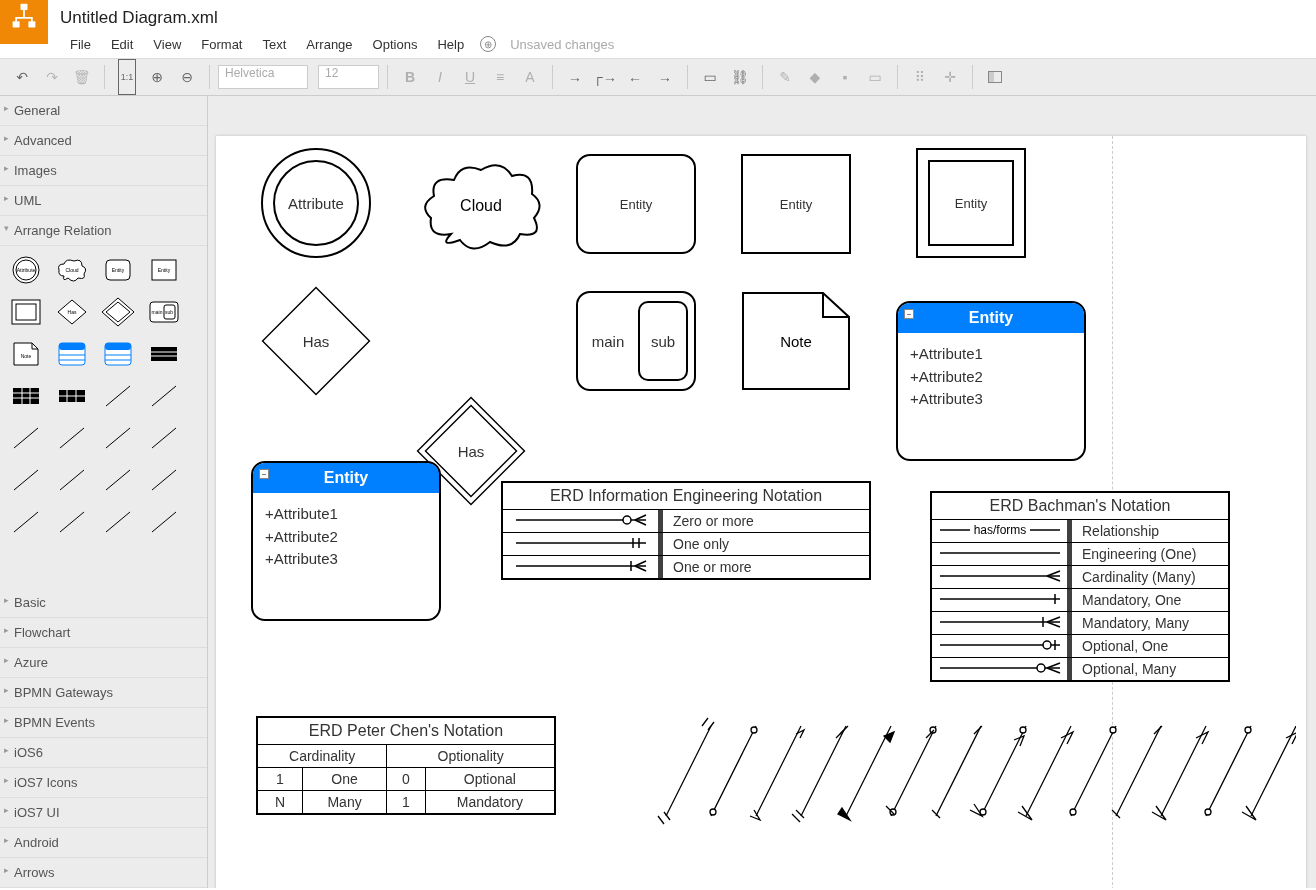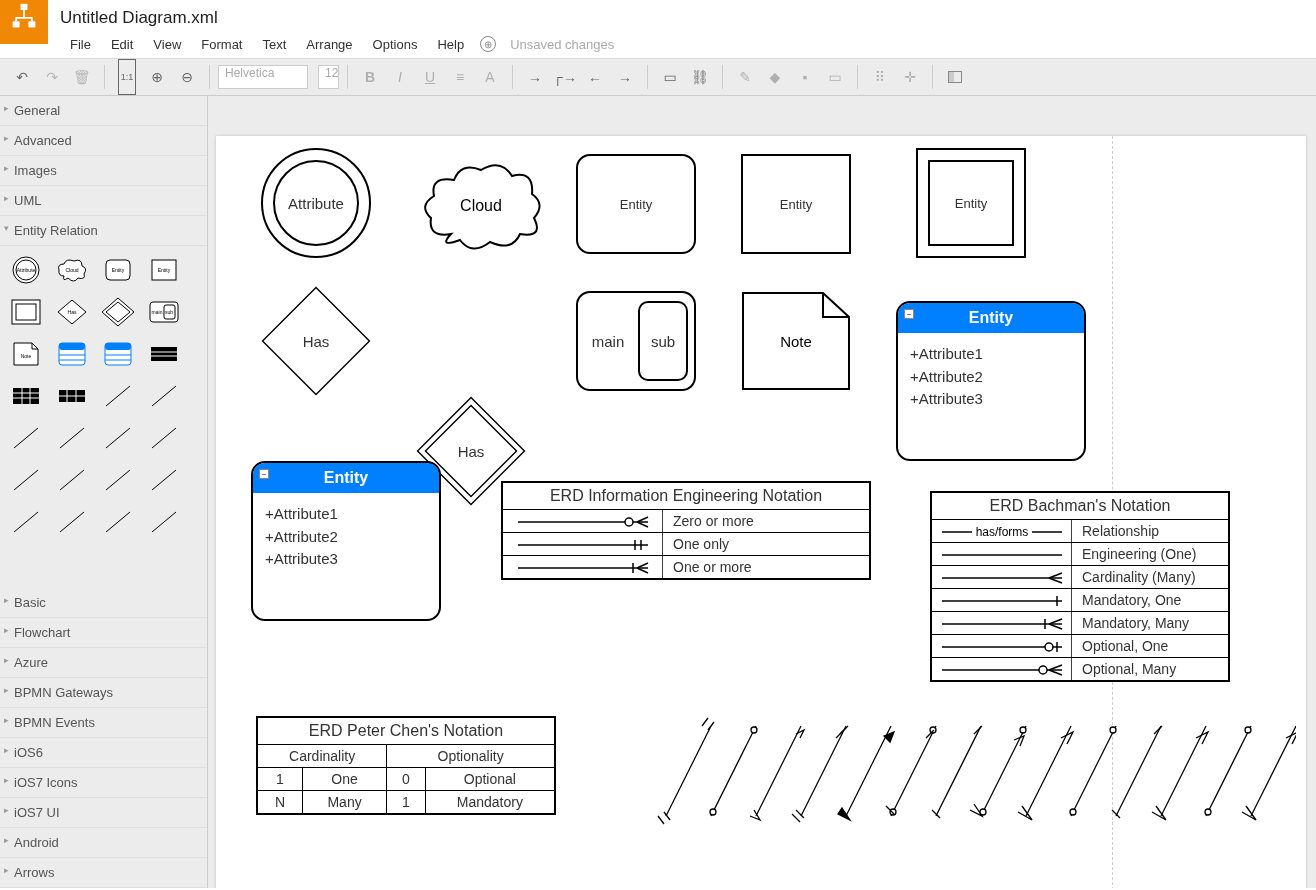--- a/index.html
+++ b/index.html
@@ -43,21 +43,21 @@
   .mainsub .m { flex:1; text-align:center; font-size:15px;}
   .mainsub .s { border:2px solid #000; border-radius:10px; width:50px; height:80px; margin-right:6px; display:flex; align-items:center; justify-content:center; font-size:15px;}
   .entity-table { border:2px solid #000; border-radius:14px; overflow:hidden; width:190px;}
   .entity-table .et-head { background:#007fff; color:#fff; font-weight:bold; text-align:center; padding:6px; font-size:16px; position:relative;}
   .entity-table .et-head .minus { position:absolute; left:6px; top:6px; width:10px; height:10px; background:#fff; border:1px solid #888; font-size:8px; line-height:8px; text-align:center; color:#555;}
   .entity-table .et-body { padding:10px 12px 40px; font-size:15px; line-height:1.5; text-align:left;}
   .erd-table { border:2px solid #000; background:#fff; font-size:14px;}
   .erd-table .erd-title { text-align:center; padding:4px 8px; border-bottom:1px solid #000; font-size:16px;}
   .erd-row { display:flex; border-bottom:1px solid #000;}
   .erd-row:last-child { border-bottom:none;}
-  .erd-row .col1 { width:160px; border-right:1px solid #404040; display:flex; align-items:flex-end; justify-content:center; padding:3px;}
+  .erd-row .col1 { width:160px; border-right:5px solid #404040; display:flex; align-items:flex-start; justify-content:center; padding:3px;}
   .erd-row .col2 { flex:1; padding:3px 10px;}
   .chen-table { border:2px solid #000; background:#fff; font-size:14px; text-align:center;}
   .chen-table td, .chen-table th { border:1px solid #000; padding:3px 8px; font-weight:normal;}
   .chen-table .title { font-size:16px; padding:4px;}
   .pageline { position:absolute; border-left:1px dashed #ccc; top:0; bottom:0;}
   .topbar-wrap { display:flex; flex-direction:column;}
   .tool-icon { color:#666; font-size:14px;}
 </style>
 </head>
 <body>
@@ -109,21 +109,21 @@
     </div>
   <div class="tbtn">
       <span class="tool-icon">⊕</span>
     </div>
   <div class="tbtn">
       <span class="tool-icon">⊖</span>
     </div>
   <div class="tsep"></div>
   <div class="tinput" style="width:90px">Helvetica</div>
   <div style="width:6px"></div>
-  <div class="tinput" style="width:21px">12</div>
+  <div class="tinput" style="width:61px">12</div>
   <div class="tsep"></div>
   <div class="tbtn">
       <b class="tool-icon" style="opacity:.45">B</b>
     </div>
   <div class="tbtn">
       <i class="tool-icon" style="opacity:.45">I</i>
     </div>
   <div class="tbtn">
       <span class="tool-icon" style="text-decoration:underline;opacity:.45">U</span>
     </div>
@@ -180,21 +180,21 @@
       </span>
     </div>
 </div>
 
 <div class="main">
   <div class="sidebar">
     <div class="sidecat">General</div>
     <div class="sidecat">Advanced</div>
     <div class="sidecat">Images</div>
     <div class="sidecat">UML</div>
-    <div class="sidecat open">Entity Relation</div>
+    <div class="sidecat open">Arrange Relation</div>
 
     <div class="palette">
 
       <div class="pal-item">
           <svg width="36" height="32">
             <circle cx="18" cy="16" r="13" fill="#fff" stroke="#000"></circle>
             <circle cx="18" cy="16" r="10" fill="none" stroke="#000"></circle>
             <text x="18" y="18" text-anchor="middle" font-size="5">Attribute</text>
           </svg>
         </div>

